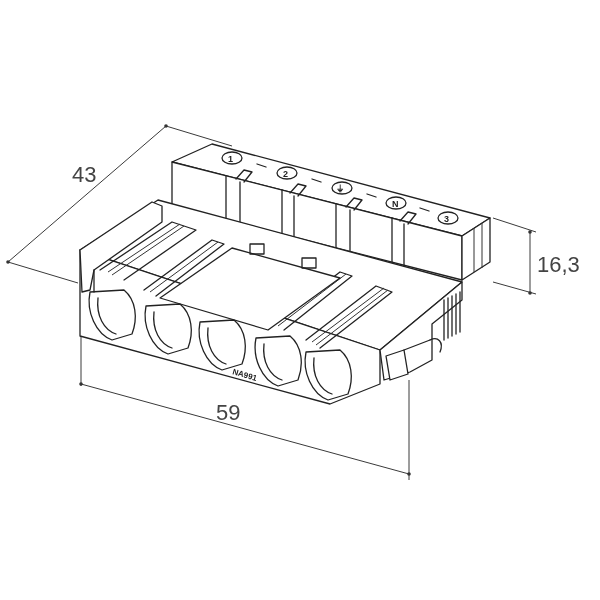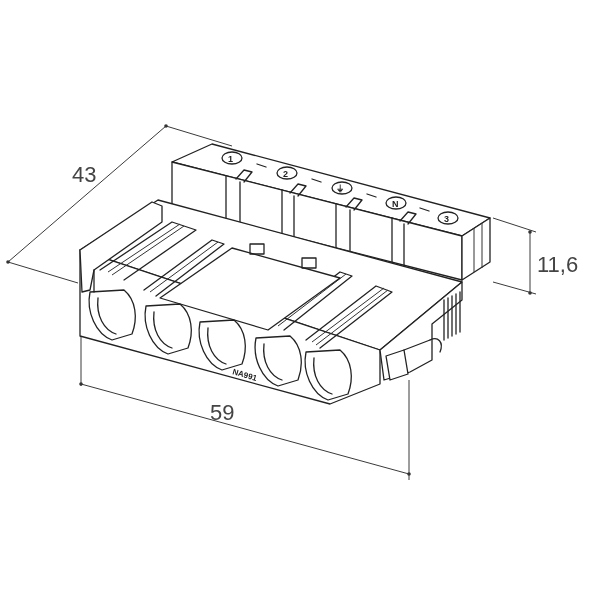--- a/index.html
+++ b/index.html
@@ -140,14 +140,14 @@
       <line class="ln" x1="452" y1="296" x2="452" y2="336"></line>
       <line class="ln" x1="456" y1="294" x2="456" y2="334"></line>
       <line class="ln" x1="460" y1="292" x2="460" y2="332"></line>
     </g>
   </g>
 
   <text class="emb" x="232" y="374" transform="rotate(16 232 374)">NA991</text>
 </svg>
 
 <span class="dim-label" style="left:72px; top:162px;">43</span>
-<span class="dim-label" style="left:210px; top:400px;text-align:center;">59</span>
-<span class="dim-label" style="left:537px; top:252px;">11,6</span>
+<span class="dim-label" style="left:216px; top:400px;text-align:center;">59</span>
+<span class="dim-label" style="left:537px; top:252px;">16,3</span>
 
 </body></html>

